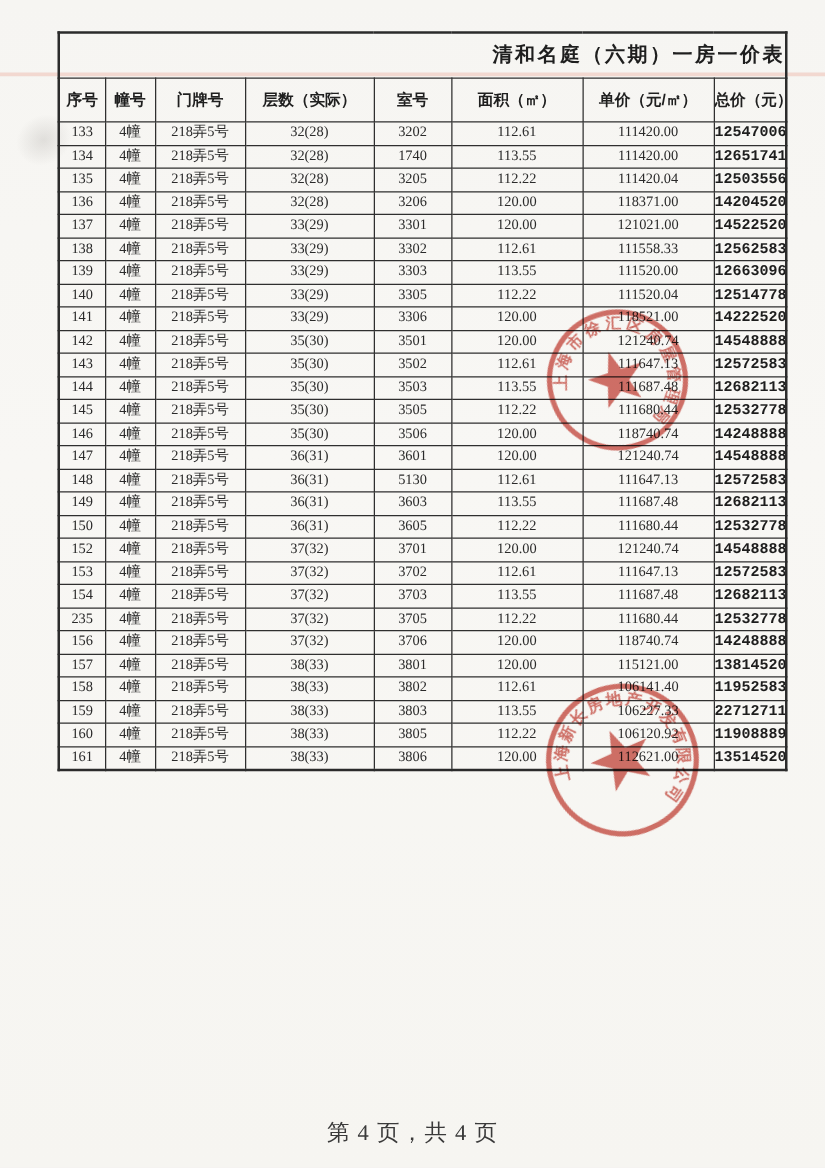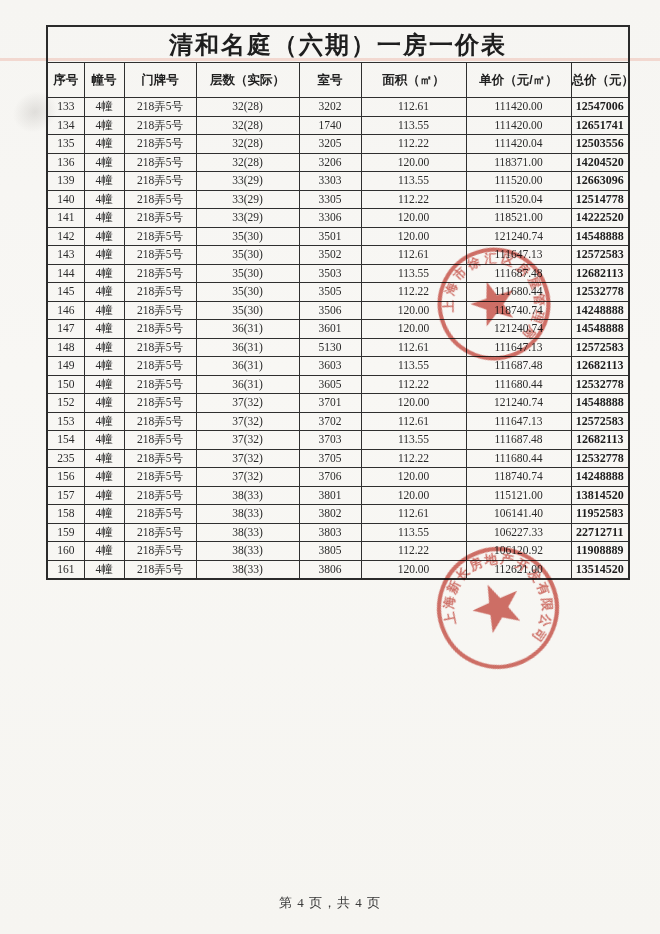--- a/index.html
+++ b/index.html
@@ -28,46 +28,47 @@
     border-collapse:collapse;table-layout:fixed;
     border:2px solid #2b2b2b;
     color:#242424;
   }
   .price-table th,.price-table td{
     border:1px solid #2f2f2f;
     text-align:center;vertical-align:middle;
     padding:0;overflow:hidden;white-space:nowrap;
   }
   .price-table .title{
-    height:35px;font-size:24px;font-weight:700;letter-spacing:2px;
+    height:35px;font-size:16px;font-weight:700;letter-spacing:2px;
     color:#1e1e1e;
+    text-align:right;
   }
   .price-table thead tr.hdr th{
     height:34px;font-size:12.5px;font-weight:700;
     font-family:"Liberation Sans","DejaVu Sans",sans-serif;
     color:#1f1f1f;
   }
   .price-table tbody td{
     height:17.5px;font-size:11.5px;line-height:17.5px;color:#2a2a2a;
   }
   .price-table tbody td.col-total{
-    font-family:Liberation Serif, serif;
+    font-family:Liberation Mono, monospace;
     font-weight:600;font-size:12px;color:#1d1d1d;
   }
   
   .stamp{
     position:absolute;z-index:3;mix-blend-mode:multiply;
     opacity:.78;filter:blur(.35px);
   }
   .stamp-1{left:435px;top:245px;width:118px;height:118px;transform:rotate(-18deg);}
   .stamp-2{left:434px;top:544px;width:128px;height:128px;transform:rotate(-24deg);}
   
   .footer-page{
     position:absolute;left:0;top:894px;width:660px;text-align:center;
-    font-size:13px;color:#3a3a3a;letter-spacing:1px;z-index:2;
+    font-size:18px;color:#3a3a3a;letter-spacing:1px;z-index:2;
   }
   .watermark{
     position:absolute;right:2px;top:894px;z-index:4;
     font-family:"Liberation Sans","DejaVu Sans",sans-serif;
     font-size:19px;font-weight:700;letter-spacing:1px;
     color:#f4f2ef;
     text-shadow:
       -1.5px -1.5px 0 #262626, 1.5px -1.5px 0 #262626,
       -1.5px  1.5px 0 #262626, 1.5px  1.5px 0 #262626,
        0 -1.5px 0 #262626, 0 1.5px 0 #262626,
@@ -144,20 +145,40 @@
           <td>136</td>
           <td>4幢</td>
           <td>218弄5号</td>
           <td>32(28)</td>
           <td>3206</td>
           <td>120.00</td>
           <td>118371.00</td>
           <td class="col-total">14204520</td>
         </tr>
         <tr>
+          <td>137</td>
+          <td>4幢</td>
+          <td>218弄5号</td>
+          <td>33(29)</td>
+          <td>3301</td>
+          <td>120.00</td>
+          <td>121021.00</td>
+          <td class="col-total">14522520</td>
+        </tr>
+        <tr>
+          <td>138</td>
+          <td>4幢</td>
+          <td>218弄5号</td>
+          <td>33(29)</td>
+          <td>3302</td>
+          <td>112.61</td>
+          <td>111558.33</td>
+          <td class="col-total">12562583</td>
+        </tr>
+        <tr>
           <td>139</td>
           <td>4幢</td>
           <td>218弄5号</td>
           <td>33(29)</td>
           <td>3303</td>
           <td>113.55</td>
           <td>111520.00</td>
           <td class="col-total">12663096</td>
         </tr>
         <tr>

